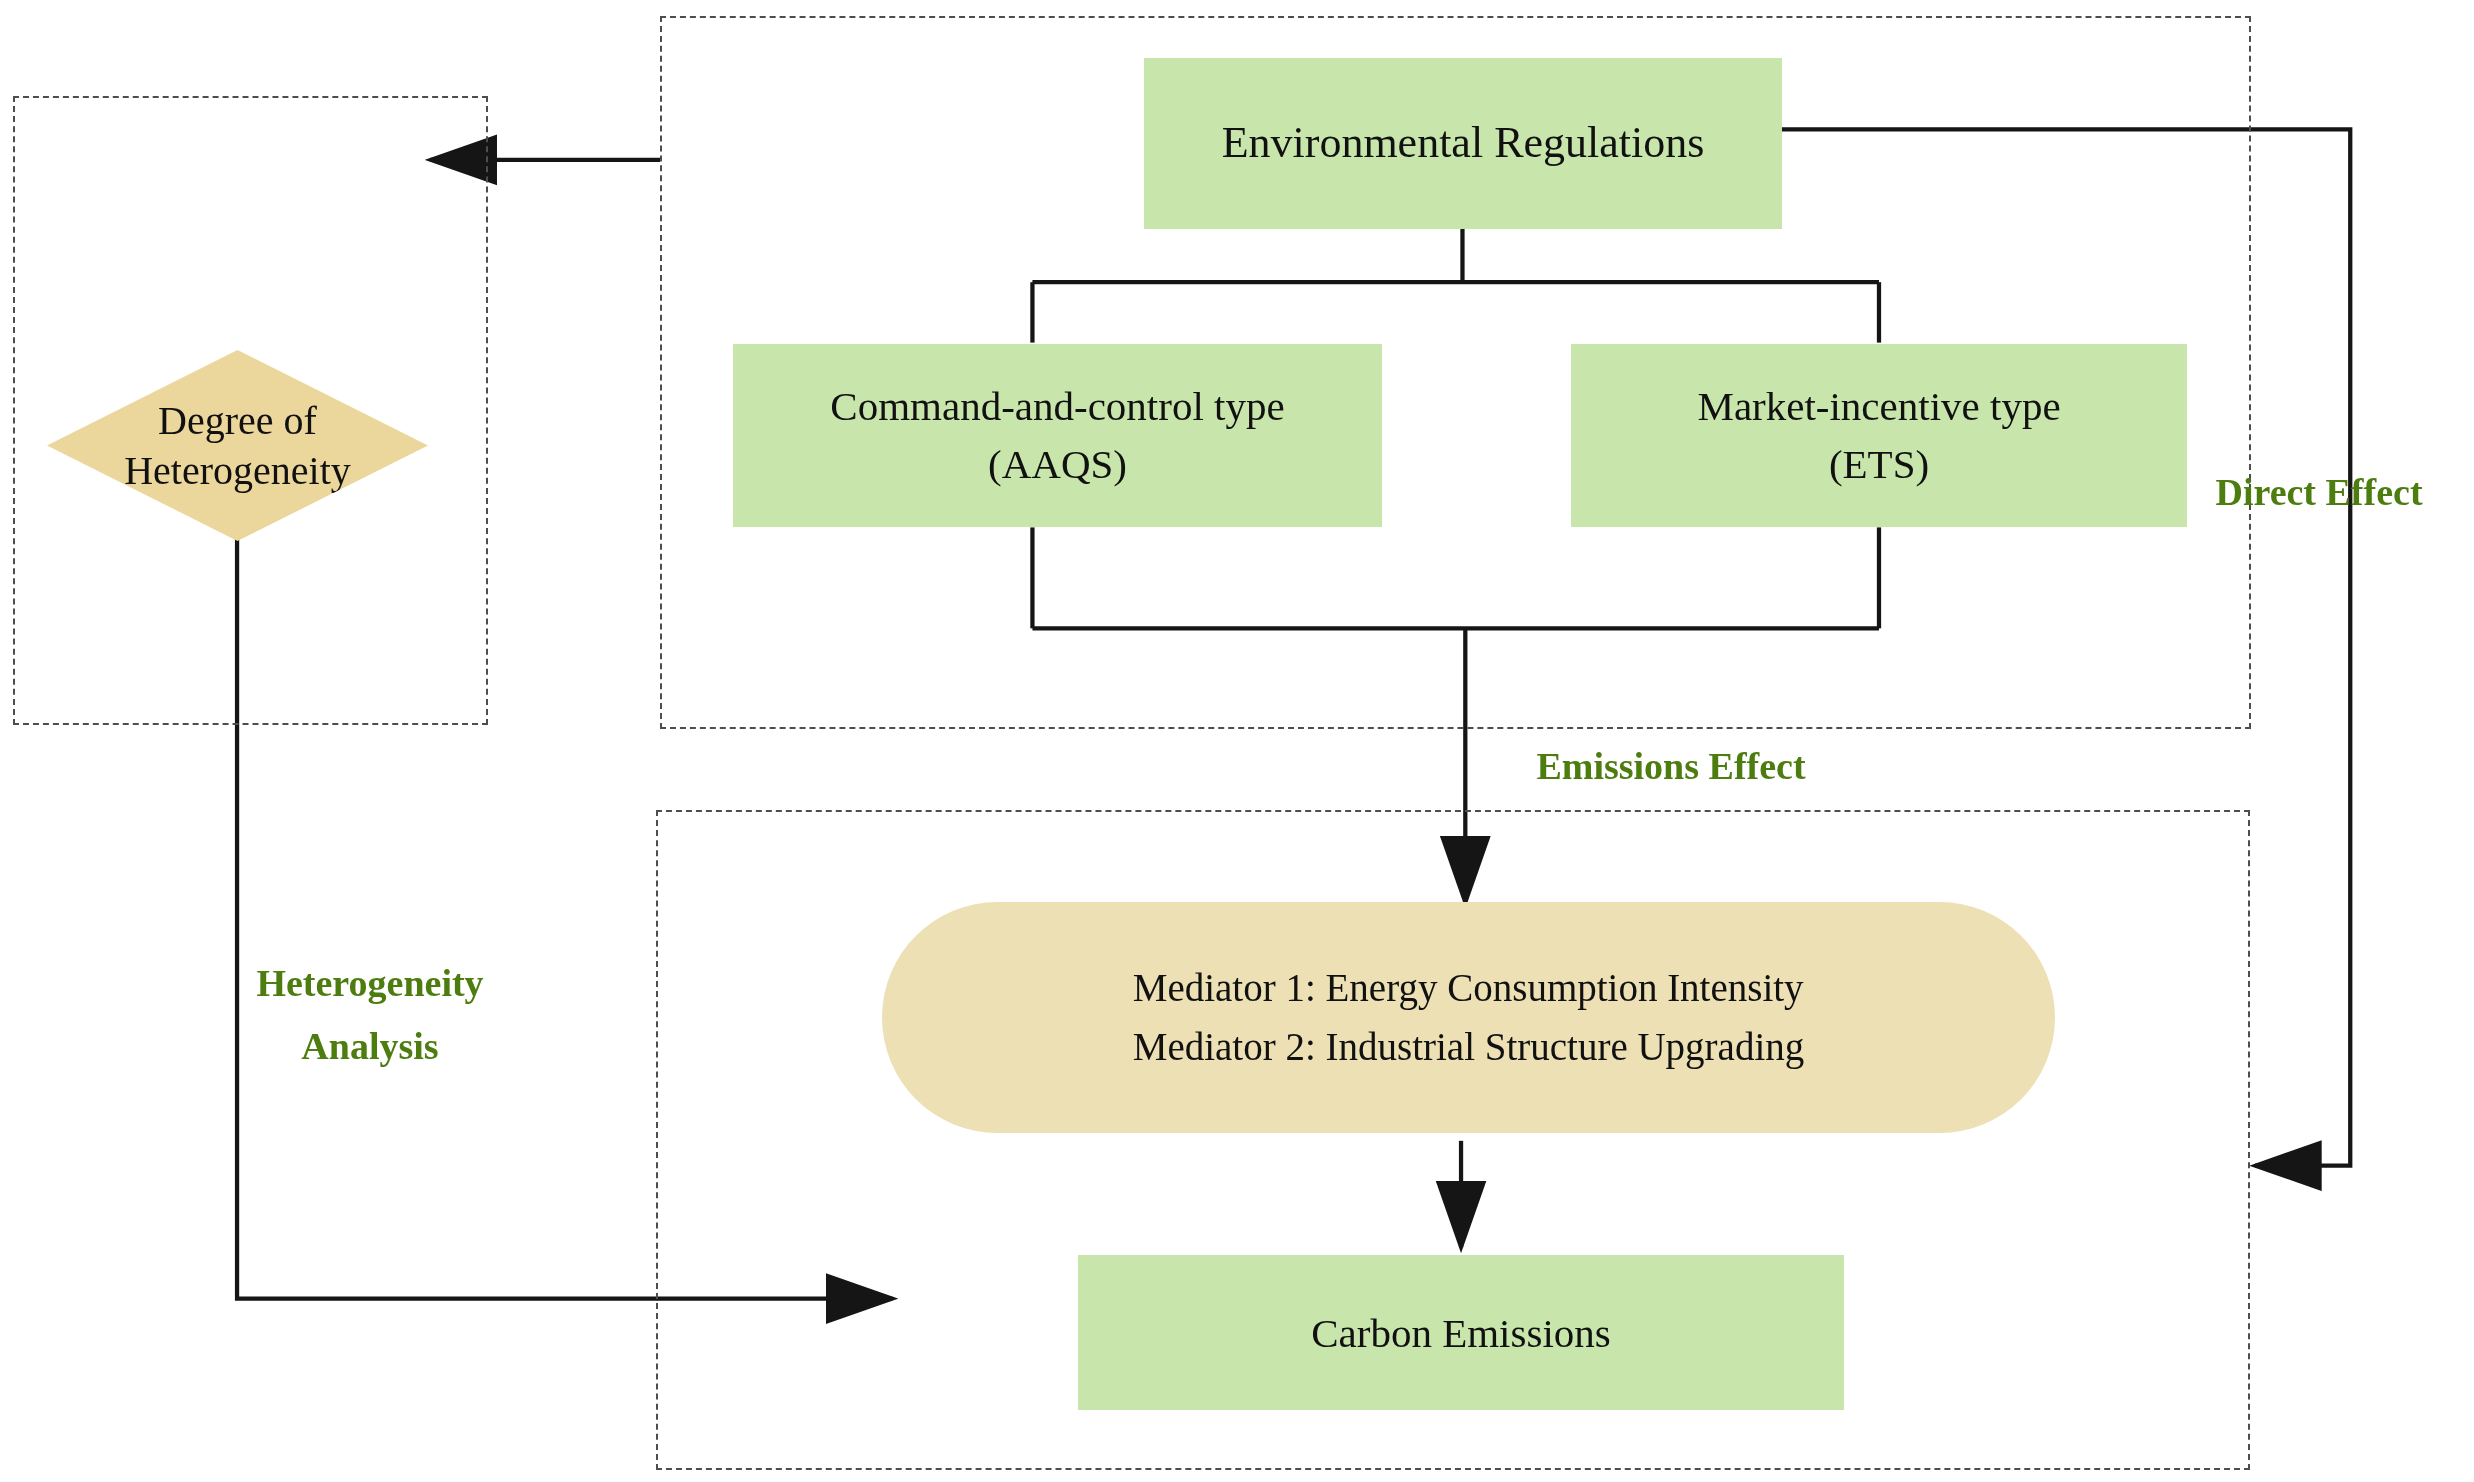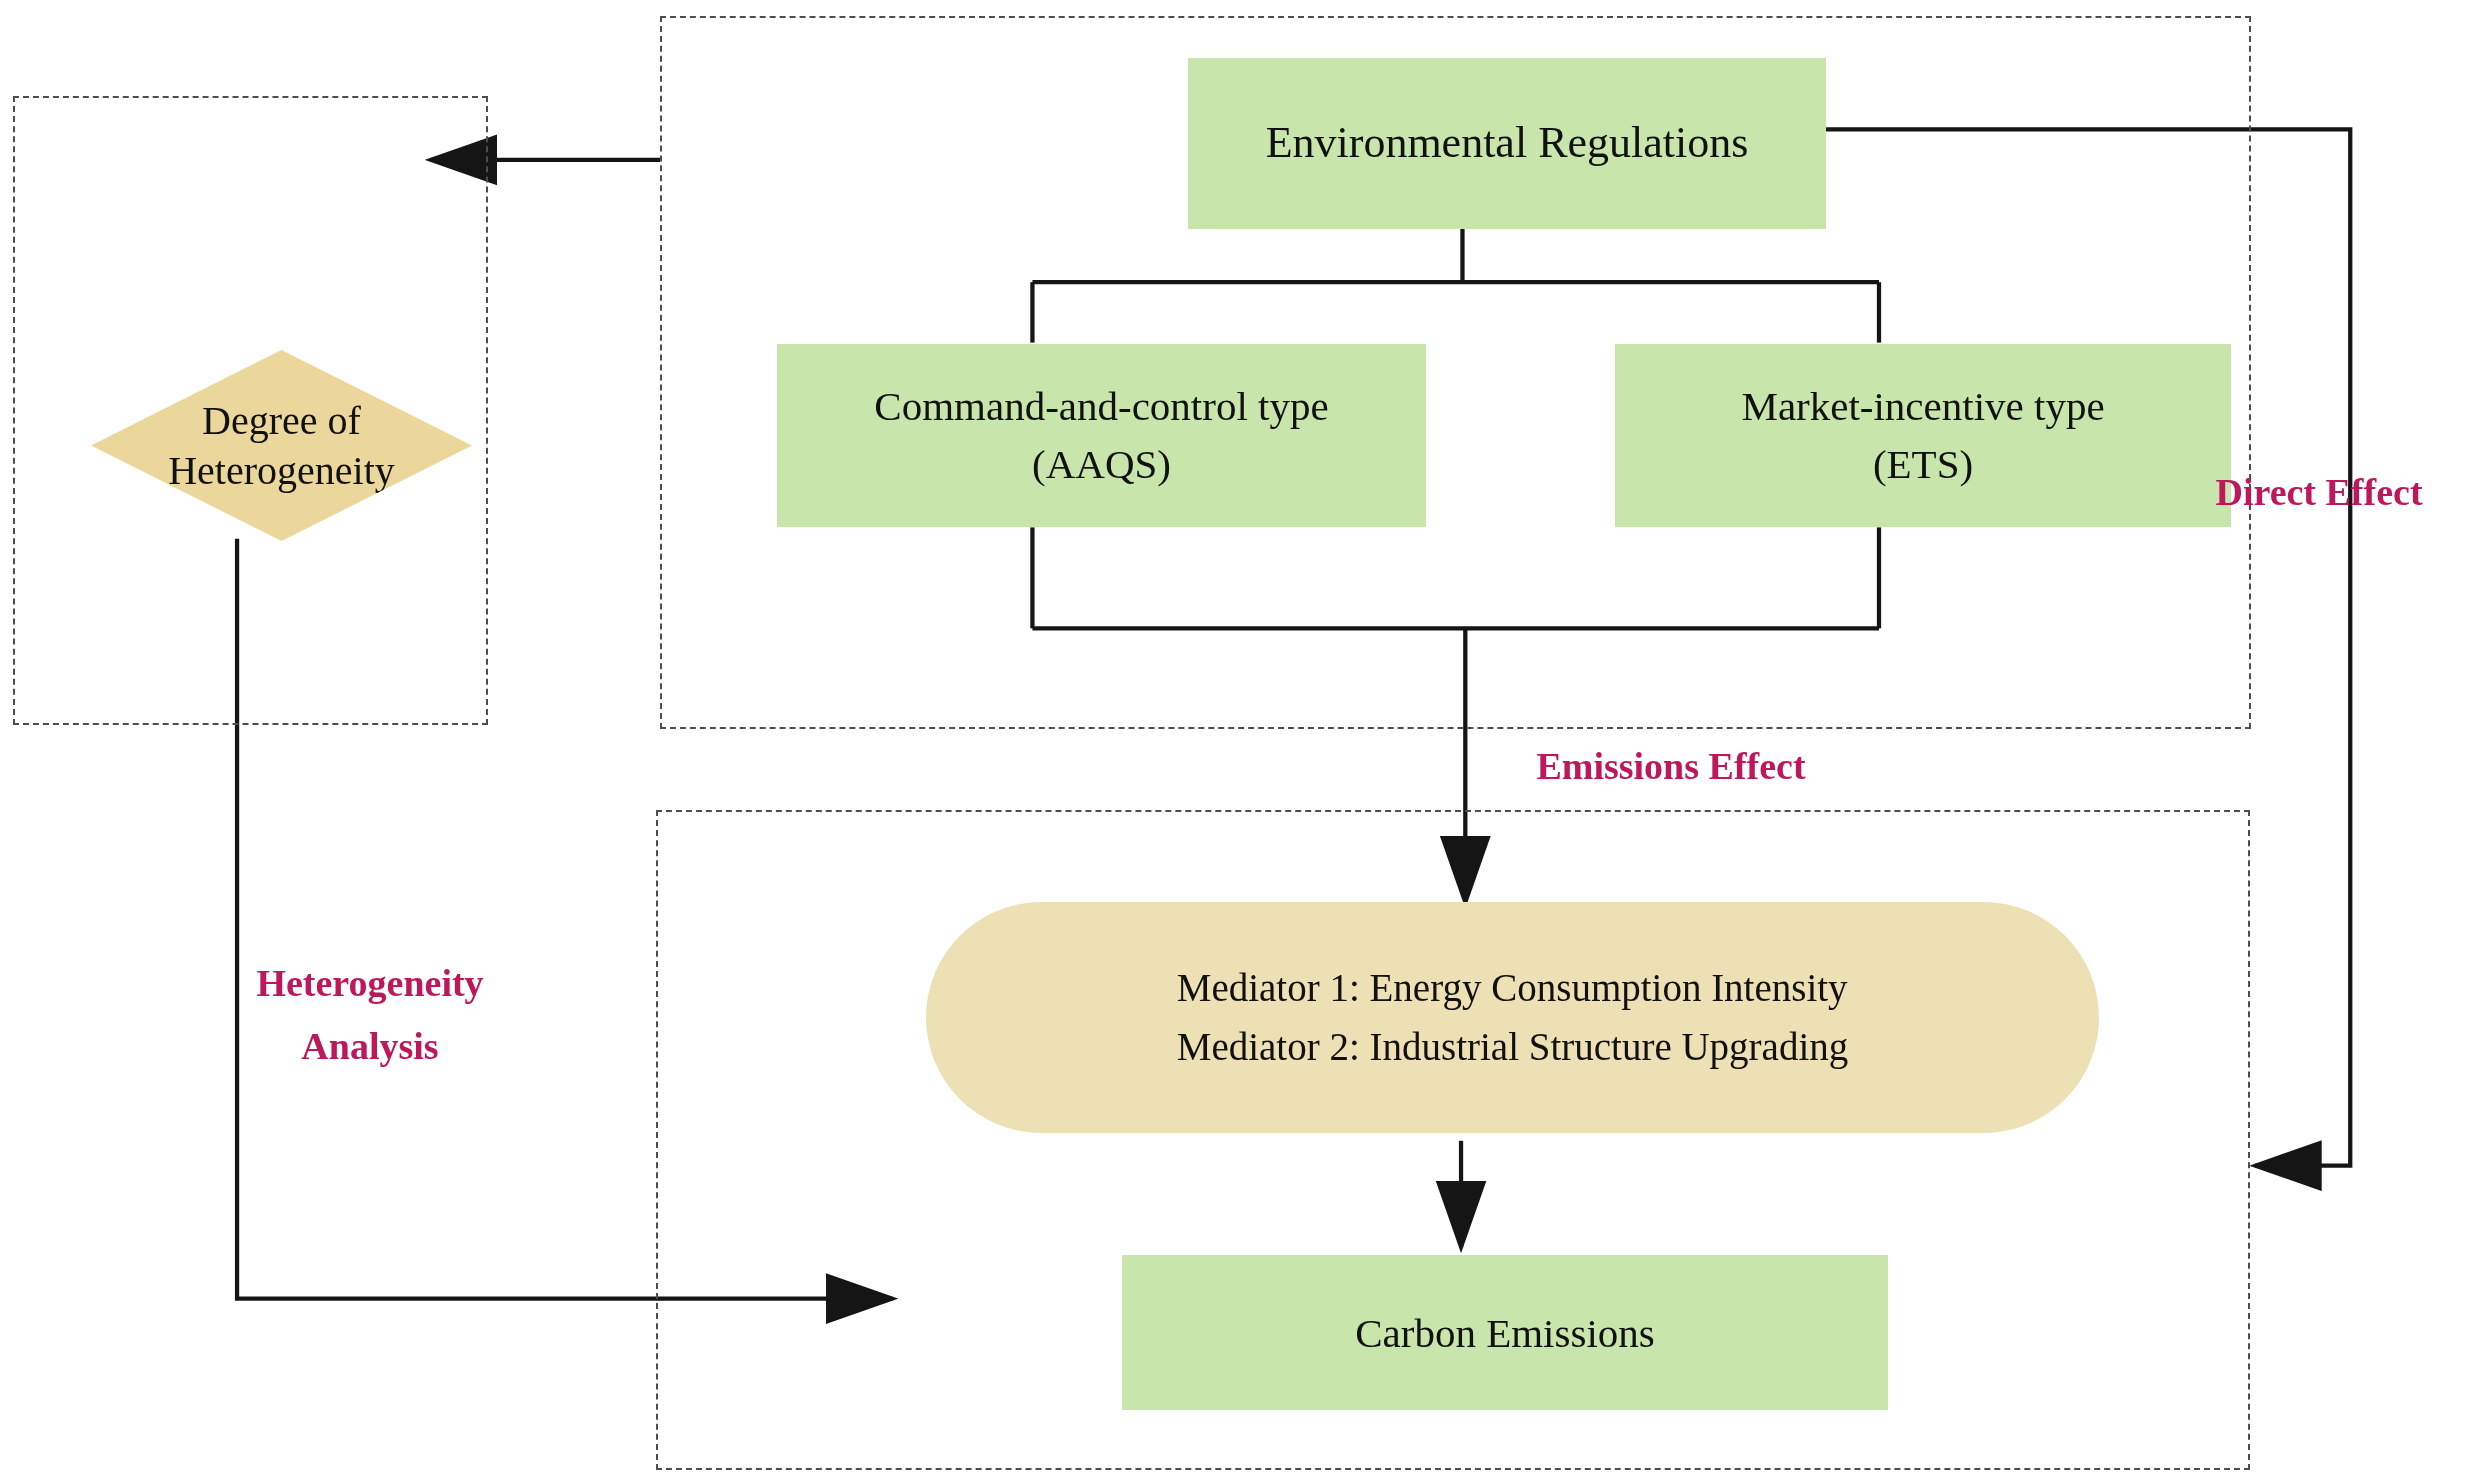--- a/index.html
+++ b/index.html
@@ -16,21 +16,20 @@
     border:2.1px dashed #4d4d4d;
     background:transparent;
   }
   .node{
     position:absolute;
     display:flex;
     flex-direction:column;
     align-items:center;
     justify-content:center;
     text-align:center;
-    margin-left:44px;
   }
   .green-box{ background:#c8e5ab; }
   .diamond{
     background:#ebd69b;
     clip-path:polygon(50% 0%,100% 50%,50% 100%,0% 50%);
   }
   .mediator{
     background:#ece0b4;
     border-radius:121px;
   }
@@ -38,21 +37,21 @@
   .er-text{ font-size:44px; line-height:1.2; }
   .sub-text{ font-size:41px; line-height:1.4; }
   .diamond-text{ font-size:40px; line-height:1.25; }
   .mediator-text{
     font-size:39px; line-height:1.5;
     text-align:left;
   }
   .carbon-text{ font-size:41px; }
   .green-label{
     position:absolute;
-    color:#be185d;
+    color:#4d7c0f;
     font-weight:bold;
     font-size:38px;
     line-height:1.65;
     text-align:center;
     transform:translate(-50%,-50%);
     white-space:nowrap;
   }
   #connector-layer{
     position:absolute;
     left:0;top:0;width:2475px;height:1482px;

